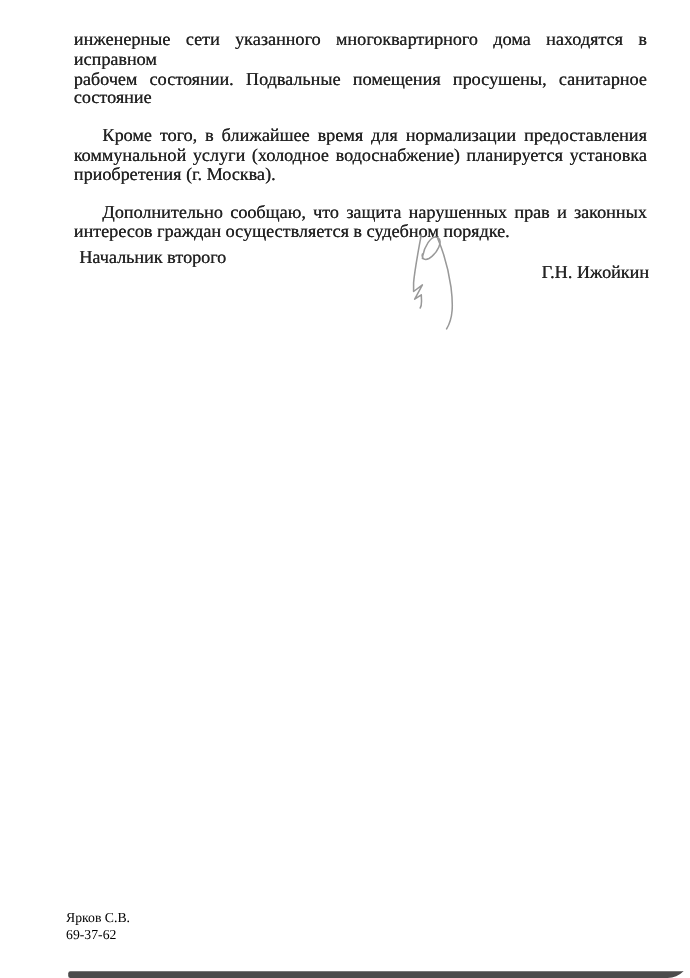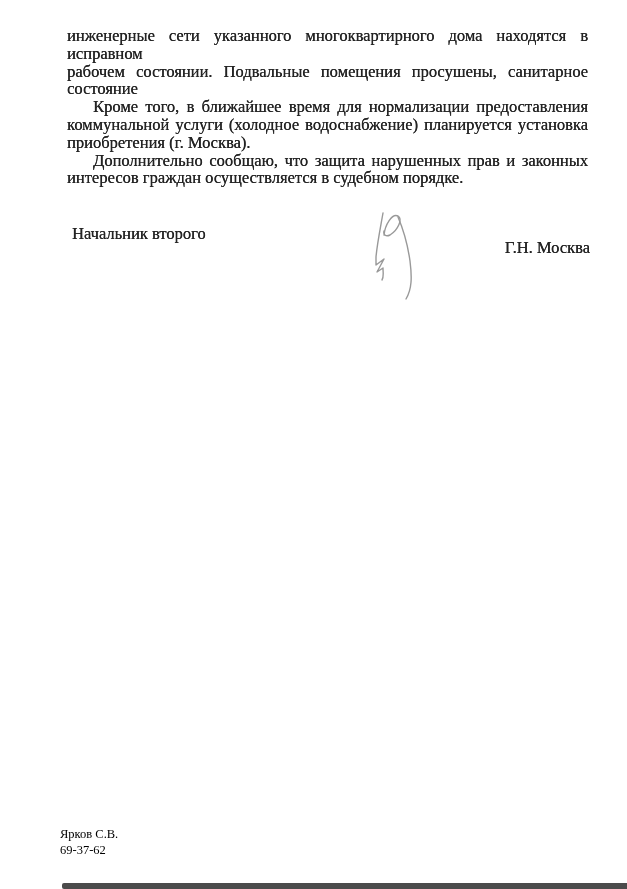--- a/index.html
+++ b/index.html
@@ -4,34 +4,35 @@
 <style>
   html, body { margin: 0; padding: 0; background: #ffffff; }
   .page {
     position: relative;
     width: 627px;
     height: 889px;
     background: #ffffff;
     overflow: hidden;
     font-family: "Liberation Serif", "DejaVu Serif", serif;
     color: #242424;
+    border-radius: 20px;
   }
   
   .body-text {
     position: absolute;
     left: 67px;
     top: 27px;
     width: 521px;
     font-size: 16.5px;
     line-height: 17.8px;
     text-shadow: 0.2px 0 0 currentColor; 
   }
   .jline { text-align: justify; text-align-last: justify; white-space: normal; }
   .lline { text-align: justify; text-align-last: left; }
-  .indent { text-indent: 26px; }
+  .indent { text-indent: 26px; margin-top: 16px; }
 
   
   .job-title {
     position: absolute;
     left: 72px;
     top: 224px;
     font-size: 16.5px;
     line-height: 19.5px;
     text-shadow: 0.2px 0 0 currentColor;
   }
@@ -101,21 +102,21 @@
   <div class="signature-wrap">
     <svg width="100" height="100" viewBox="0 0 100 100">
       <g fill="none" stroke="#999999" stroke-width="1.4" stroke-linecap="round" stroke-linejoin="round">
         <path d="M33,8 C30,25 27,40 26,52 L26,60 L34,54 L27,67 L33,63 C33,68 34,72 32,75"></path>
         <path d="M34,30 C35,20 42,8 48,11 C53,14 48,25 40,30 C36,32 33,30 34,26"></path>
         <path d="M48,12 C54,26 58,42 60,56 C62,72 62,84 56,94"></path>
       </g>
     </svg>
   </div>
 
-  <div class="signatory-name">Г.Н. Москва</div>
+  <div class="signatory-name">Г.Н. Ижойкин</div>
 
   <div class="footer">
     <div>Ярков С.В.</div>
     <div>69-37-62</div>
   </div>
 
   <div class="scan-edge"></div>
 
 </div>
 

